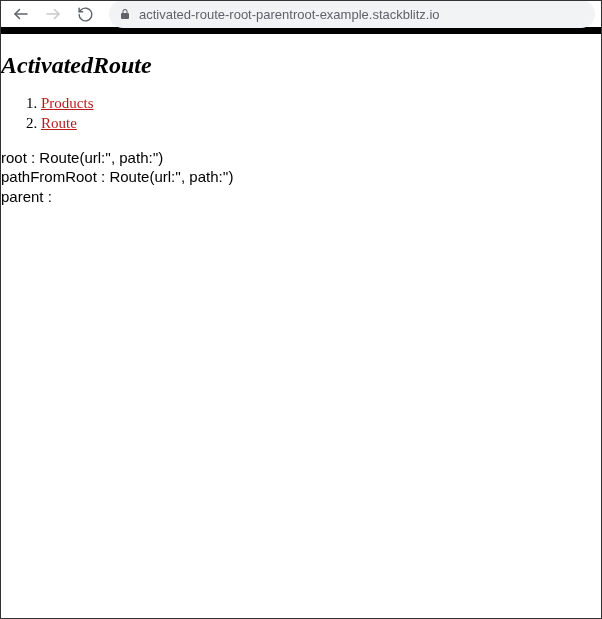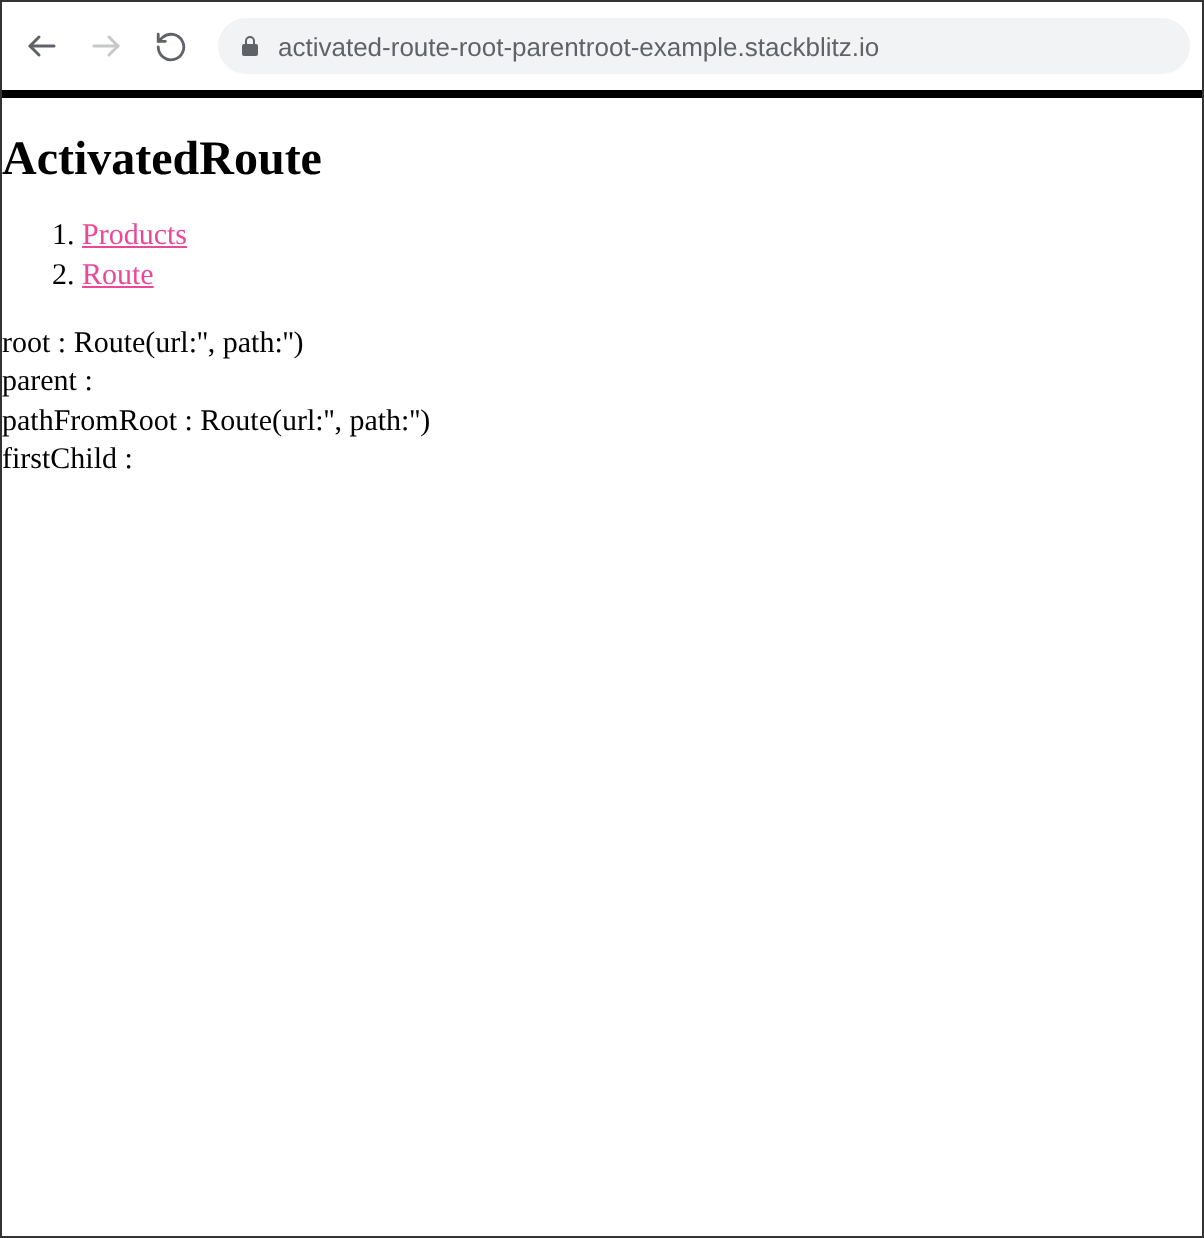--- a/index.html
+++ b/index.html
@@ -6,27 +6,27 @@
     body {
       width: 602px;
       height: 619px;
       background: #fff;
       font-family: "Times New Roman", Times, serif;
       border: 1px solid #333;
       display: flex;
       flex-direction: column;
     }
     .toolbar {
-      height: 48px;
+      height: 33px;
       display: flex;
       align-items: center;
       padding: 0 6px;
       gap: 4px;
       background: #fff;
-      border-bottom: 4px solid #000000;
+      border-bottom: 7px solid #000000;
     }
     .nav-btn {
       width: 28px;
       height: 28px;
       display: flex;
       align-items: center;
       justify-content: center;
       border-radius: 50%;
       cursor: pointer;
     }
@@ -53,37 +53,38 @@
     .content {
       flex: 1;
       padding: 0;
       overflow: auto;
     }
     h1.title {
       font-size: 24px;
       font-weight: bold;
       margin: 18px 0 14px 0;
       font-family: "Times New Roman", Times, serif;
+      font-style: italic;
     }
     ol.navlist {
       margin: 0 0 14px 0;
       padding-left: 40px;
       font-size: 15px;
       line-height: 1.35;
     }
     ol.navlist li { }
     ol.navlist a {
-      color: #ec4899;
+      color: #b91c1c;
       text-decoration: underline;
       cursor: pointer;
     }
     .debug {
       font-size: 15px;
       line-height: 1.3;
-      font-family: Liberation Serif, serif;
+      font-family: Liberation Sans, sans-serif;
     }
     .debug-row { white-space: pre; }
   </style>
 </head>
 <body>
 
 <div class="toolbar">
   <div class="nav-btn">
     <svg width="18" height="18" viewBox="0 0 24 24" fill="none" stroke="#5f6368" stroke-width="2" stroke-linecap="round" stroke-linejoin="round">
         <line x1="20" y1="12" x2="4" y2="12"></line>
@@ -117,17 +118,16 @@
     <li>
       <a>Products</a>
     </li>
     <li>
       <a>Route</a>
     </li>
   </ol>
 
   <div class="debug">
     <div class="debug-row"><span>root : </span><span>Route(url:'', path:'')</span></div>
+    <div class="debug-row"><span>pathFromRoot : </span><span>Route(url:'', path:'')</span></div>
     <div class="debug-row"><span>parent :</span><span></span></div>
-    <div class="debug-row"><span>pathFromRoot : </span><span>Route(url:'', path:'')</span></div>
-    <div class="debug-row"><span>firstChild :</span><span></span></div>
   </div>
 </div>
 
 </body></html>

